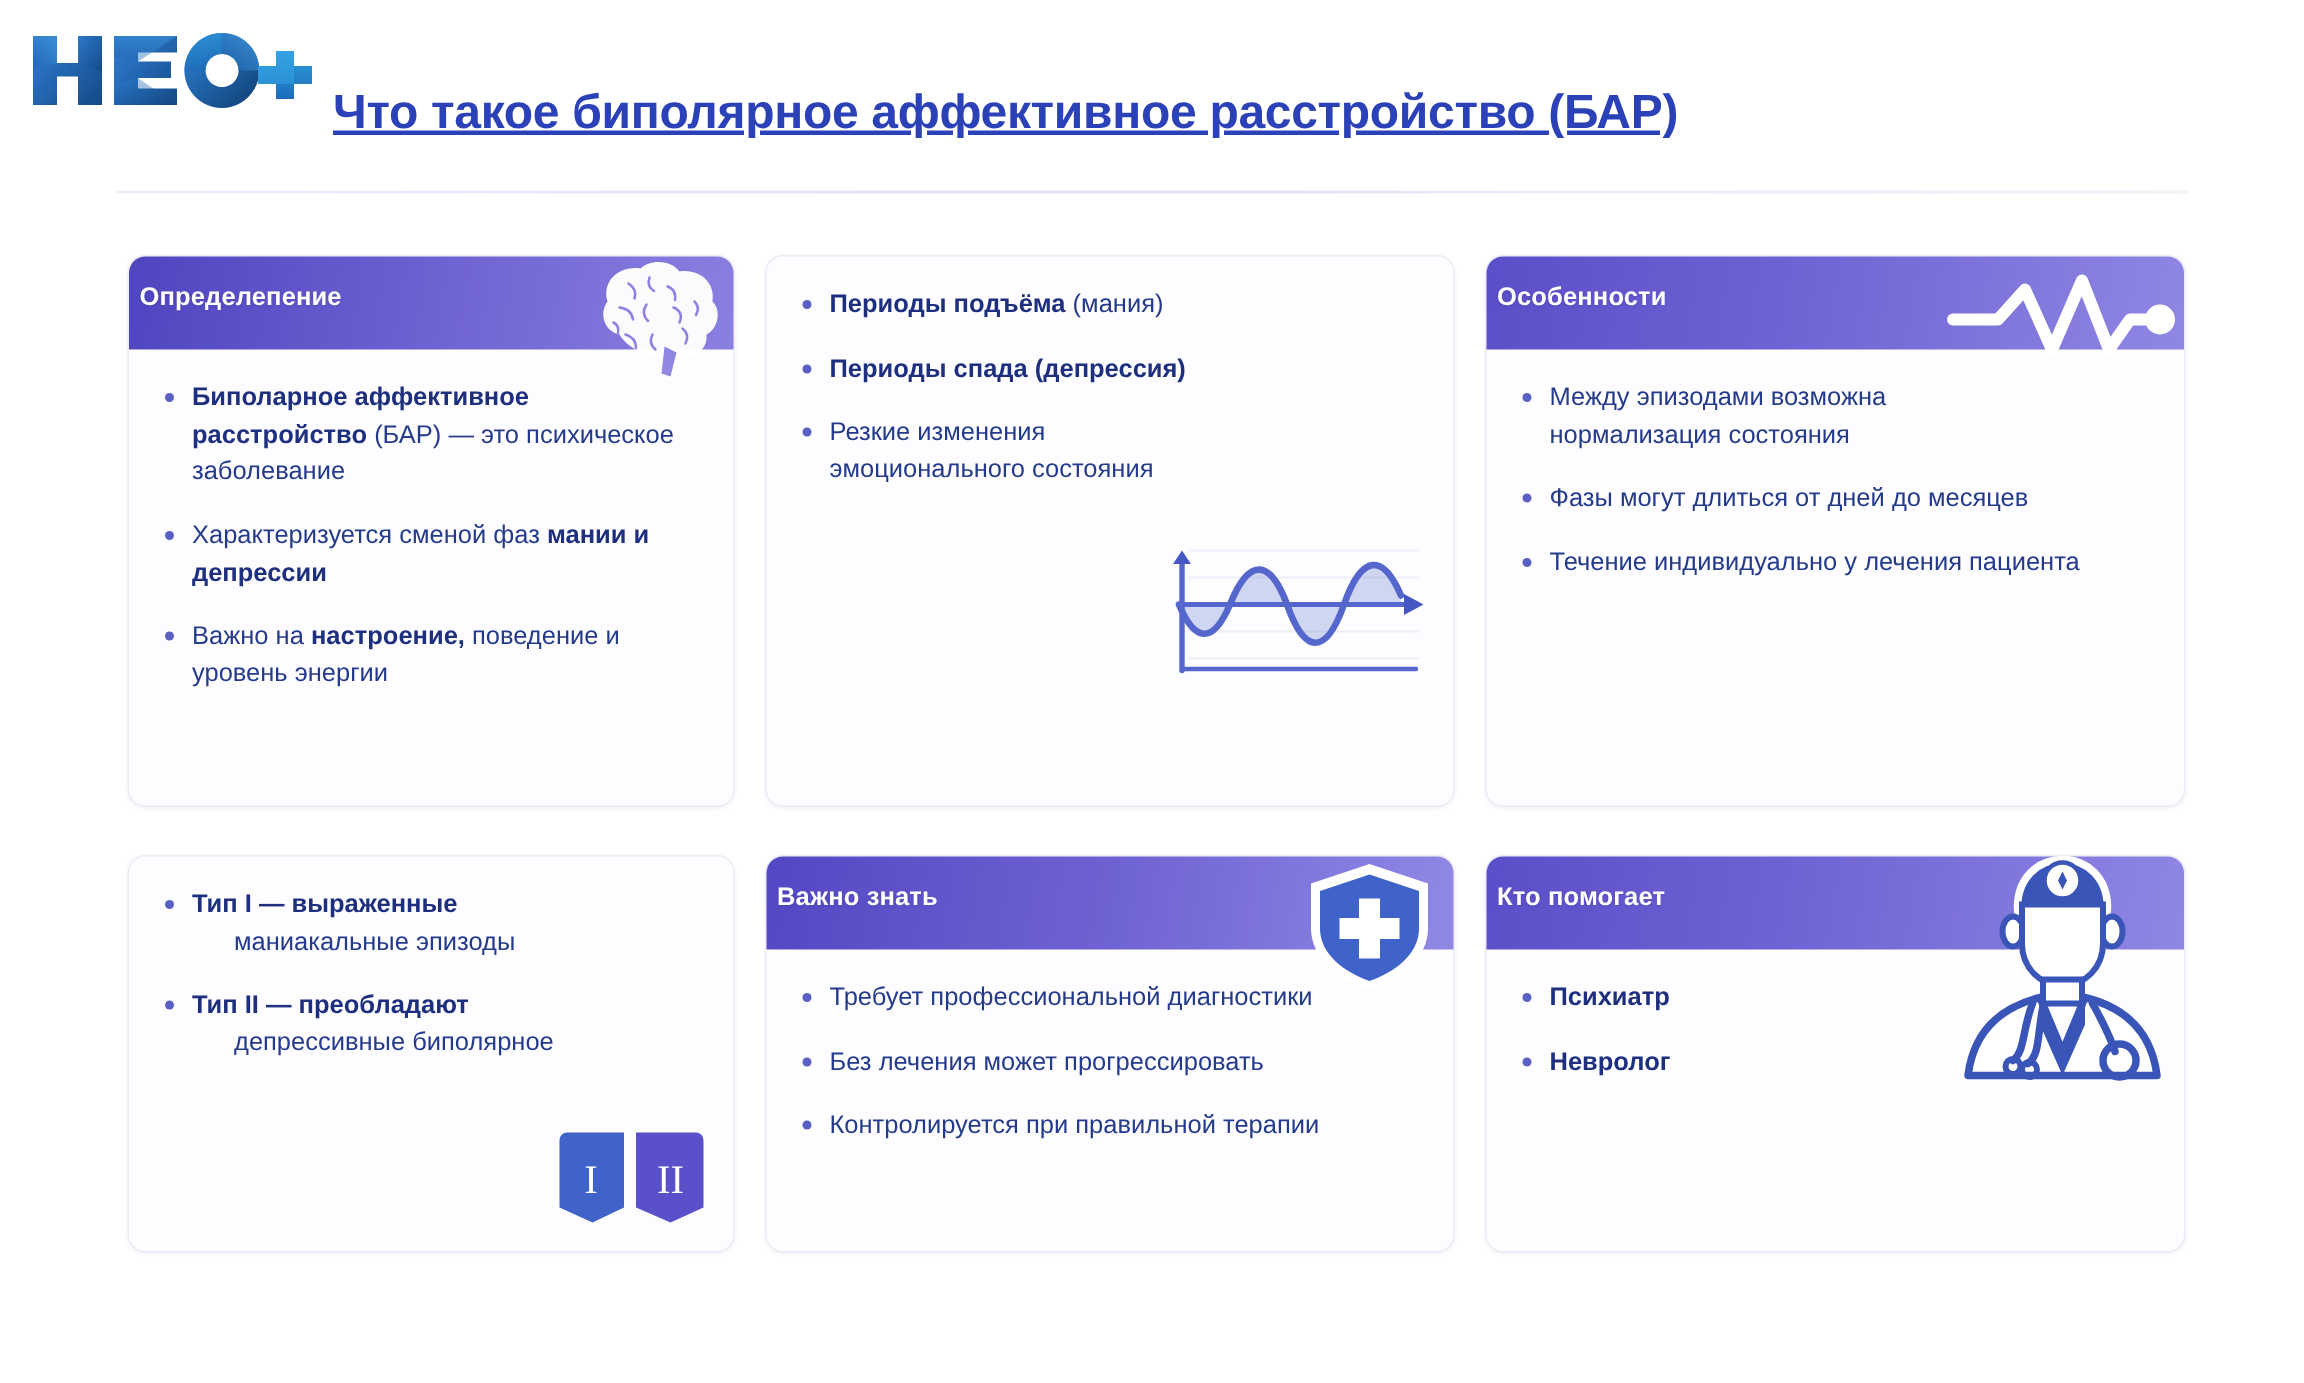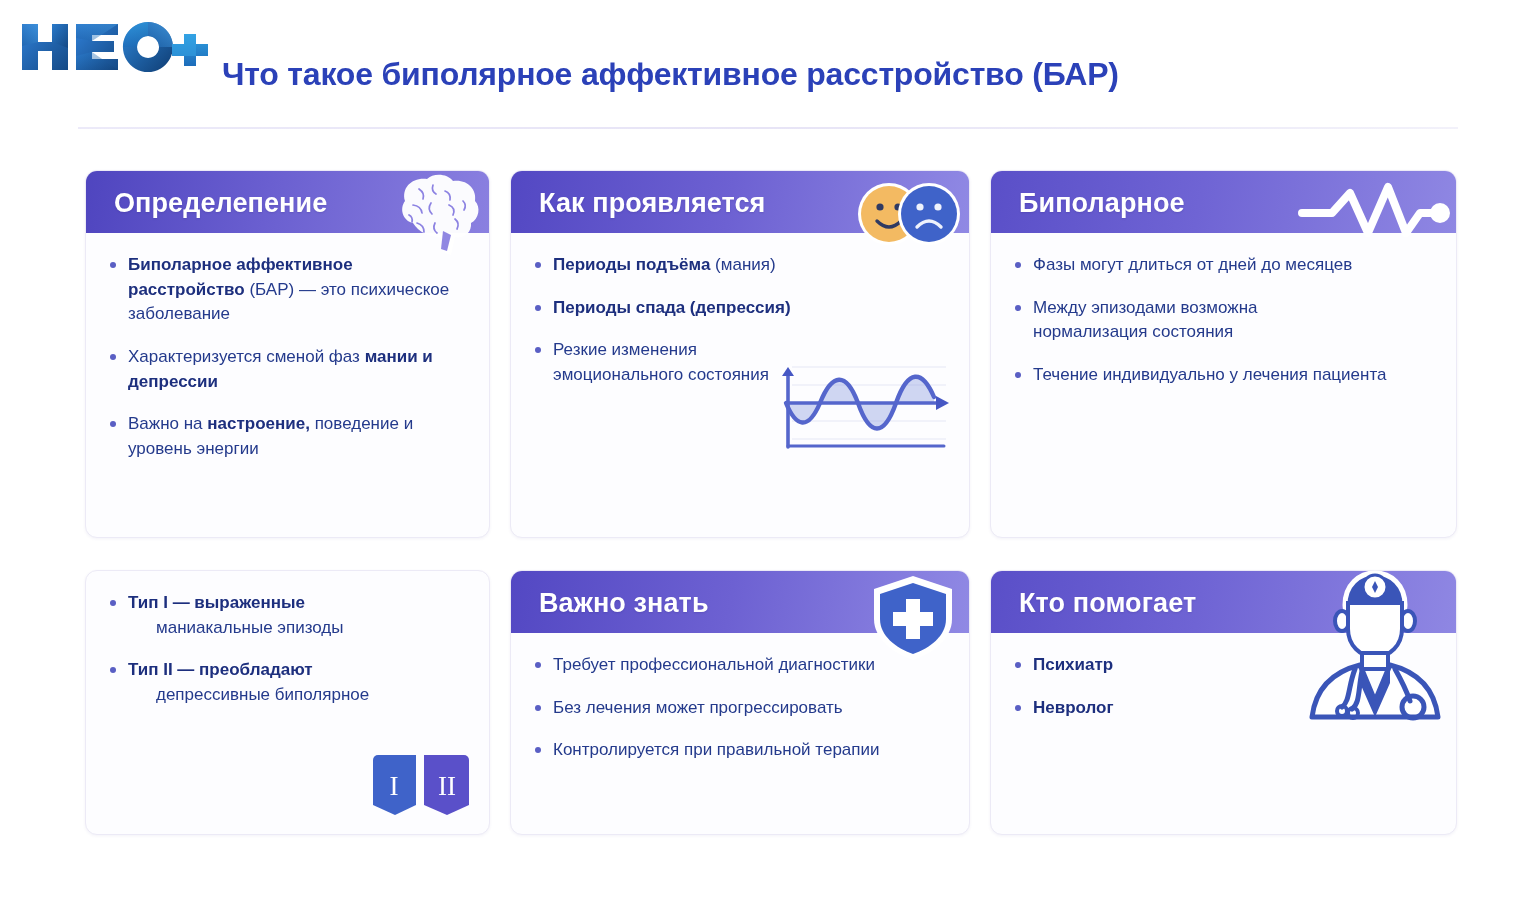--- a/index.html
+++ b/index.html
@@ -14,20 +14,21 @@
   
   .header { position:absolute; left:0; top:0; width:1536px; height:140px; }
 
   .logo { position:absolute; left:18px; top:18px; width:190px; height:58px; }
 
   .page-title {
     position:absolute; left:222px; top:56px;
     font-size:32px; font-weight:bold;
     color:#2b41b8; letter-spacing:-0.2px;
     white-space:nowrap;
+    text-decoration:underline;
   }
 
   .title-divider {
     position:absolute; left:78px; top:127px;
     width:1380px; height:2px;
     background:linear-gradient(90deg,#eceaf9 0%,#e7e4f6 50%,#f2f1fa 100%);
   }
 
   
   .grid {
@@ -53,22 +54,22 @@
     position:relative;
     height:62px;
     border-radius:11px 11px 0 0;
     background:linear-gradient(100deg,#4f45bf 0%,#6a5fd0 45%,#8a80e0 100%);
     overflow:visible;
   }
   .card.v2 .card-head { background:linear-gradient(100deg,#5348c3 0%,#6d61d2 48%,#9089e4 100%); }
   .card.v3 .card-head { background:linear-gradient(100deg,#5a4fc8 0%,#6f64d4 45%,#8f87e3 100%); }
 
   .card-title {
-    position:absolute; left:28px; top:17px;
-    color:#ffffff; font-size:27px; font-weight:bold;
+    position:absolute; left:7px; top:17px;
+    color:#ffffff; font-size:17px; font-weight:bold;
     letter-spacing:0.1px; white-space:nowrap;
     text-shadow:0 1px 2px rgba(40,30,110,0.18);
   }
 
   .card-body { padding:20px 22px 10px 22px; }
 
   ul.bullets { list-style:none; }
   ul.bullets li {
     position:relative;
     padding-left:20px;
@@ -183,37 +184,20 @@
           <span>Характеризуется сменой фаз </span><b>мании и депрессии</b>
         </li>
         <li>
           <span>Важно на </span><b>настроение,</b><span> поведение и уровень энергии</span>
         </li>
       </ul>
     </div>
   </div>
 
   <div class="card v2">
-    <div class="card-head">
-      <div class="card-title">Как проявляется</div>
-      <div class="head-icon faces-icon">
-        <svg viewBox="0 0 120 70" width="120" height="70">
-          <circle cx="44" cy="35" r="31" fill="#ffffff"></circle>
-          <circle cx="44" cy="35" r="28" fill="#f3ba62"></circle>
-          <circle cx="35" cy="28" r="3.6" fill="#2f3a62"></circle>
-          <circle cx="53" cy="28" r="3.6" fill="#2f3a62"></circle>
-          <path d="M32 42 q12 12 24 0" stroke="#2f3a62" stroke-width="3.4" fill="none" stroke-linecap="round"></path>
-          <circle cx="84" cy="35" r="31" fill="#ffffff"></circle>
-          <circle cx="84" cy="35" r="28" fill="#3f63c9"></circle>
-          <circle cx="75" cy="28" r="3.6" fill="#eef2fc"></circle>
-          <circle cx="93" cy="28" r="3.6" fill="#eef2fc"></circle>
-          <path d="M72 48 q12 -12 24 0" stroke="#eef2fc" stroke-width="3.4" fill="none" stroke-linecap="round"></path>
-        </svg>
-      </div>
-    </div>
     <div class="card-body">
       <ul class="bullets loose">
         <li>
           <b>Периоды подъёма </b><span>(мания)</span>
         </li>
         <li>
           <b>Периоды спада (депрессия)</b>
         </li>
         <li style="max-width:250px">
           <span>Резкие изменения эмоционального состояния</span>
@@ -234,35 +218,35 @@
         <path d="M168 48 l0 -7 l13 7 l-13 7 Z" fill="#4657c4"></path>
         <line x1="20" y1="92" x2="20" y2="18" stroke="#5566cc" stroke-width="3.6" stroke-linecap="round"></line>
         <path d="M20 12 l-6 9 l12 0 Z" fill="#4657c4"></path>
         <line x1="20" y1="91" x2="176" y2="91" stroke="#5566cc" stroke-width="3" stroke-linecap="round"></line>
       </svg>
     </div>
   </div>
 
   <div class="card v3">
     <div class="card-head">
-      <div class="card-title">Биполарное</div>
+      <div class="card-title">Особенности</div>
       <div class="head-icon pulse-icon">
         <svg viewBox="0 0 156 66" width="156" height="66">
           <path d="M4 34 L34 34 L52 14 L70 54 L90 8 L108 54 L122 34 L140 34" stroke="#ffffff" stroke-width="8" fill="none" stroke-linecap="round" stroke-linejoin="round"></path>
           <circle cx="142" cy="34" r="10" fill="#ffffff"></circle>
         </svg>
       </div>
     </div>
     <div class="card-body">
       <ul class="bullets loose">
-        <li>
-          <span>Фазы могут длиться от дней до месяцев</span>
-        </li>
         <li style="max-width:300px">
           <span>Между эпизодами возможна нормализация состояния</span>
+        </li>
+        <li>
+          <span>Фазы могут длиться от дней до месяцев</span>
         </li>
         <li>
           <span>Течение индивидуально у лечения пациента</span>
         </li>
       </ul>
     </div>
   </div>
 
   <div class="card">
     <div class="card-body">

